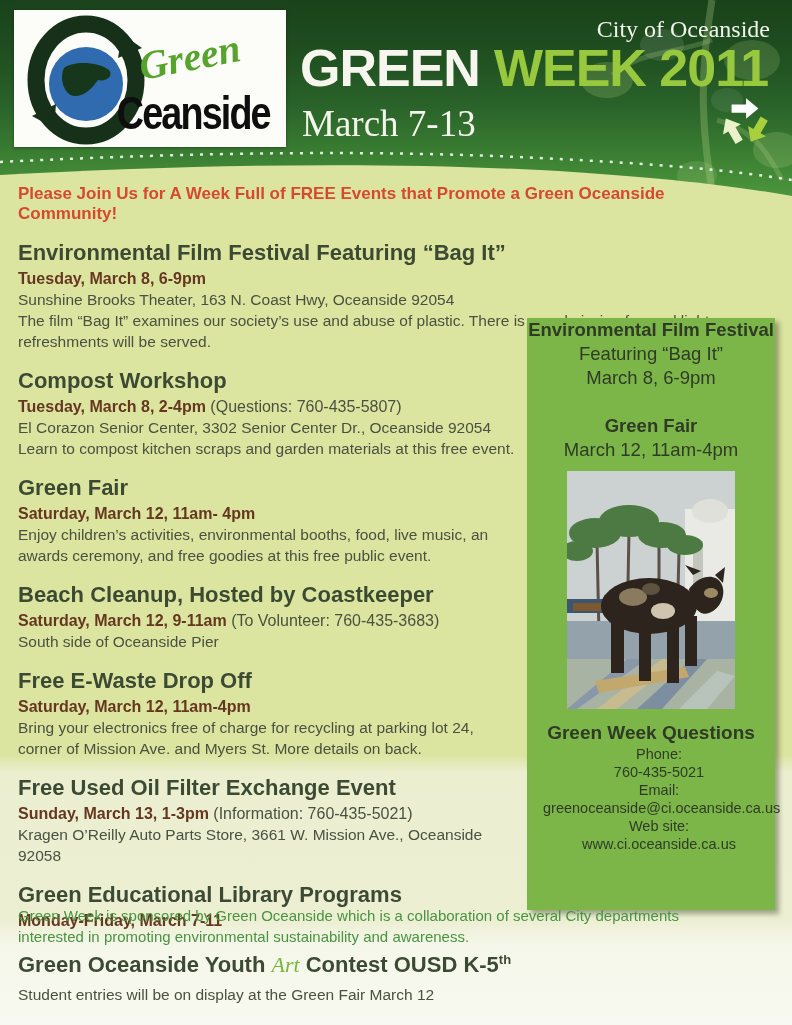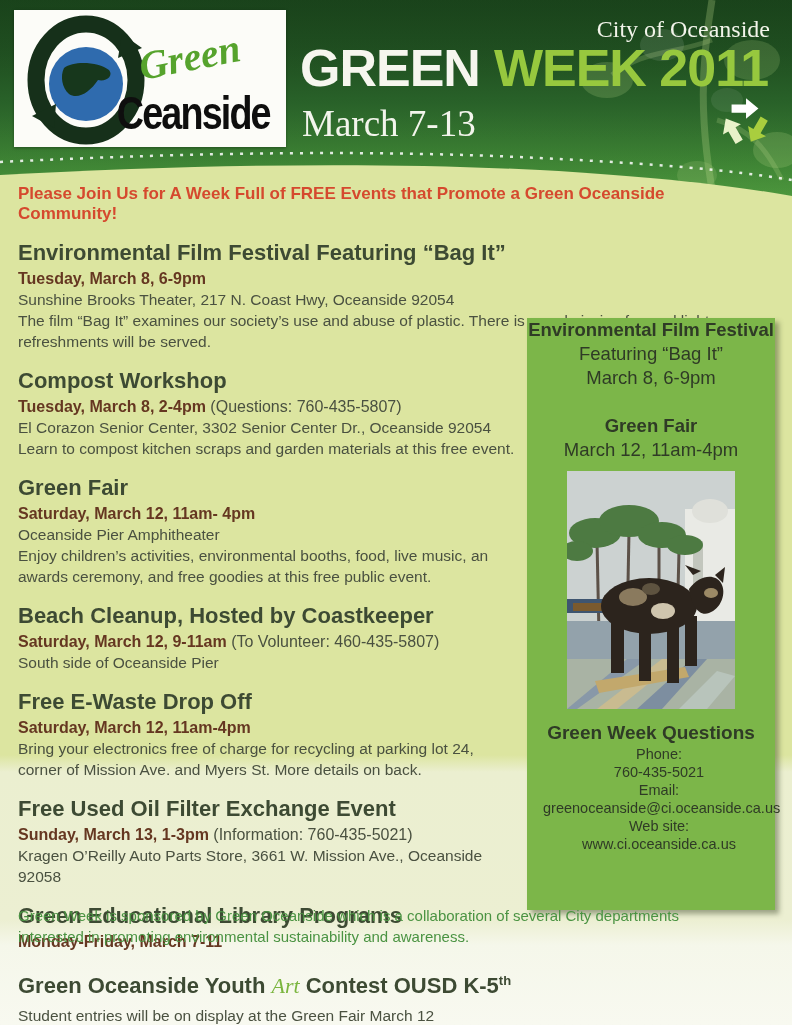--- a/index.html
+++ b/index.html
@@ -138,41 +138,40 @@
     </svg>
   </div>
 
   <div class="main-col">
 
     <p class="intro">Please Join Us for A Week Full of FREE Events that Promote a Green Oceanside Community!</p>
 
     <section class="event wide">
       <h2>Environmental Film Festival Featuring “Bag It”</h2>
       <p class="date-line"><span class="d">Tuesday, March 8, 6-9pm</span></p>
-      <p class="line">Sunshine Brooks Theater, 217 N. Coast Hwy, Oceanside 92054</p>
+      <p class="line">Sunshine Brooks Theater, 163 N. Coast Hwy, Oceanside 92054</p>
       <p class="line">The film “Bag It” examines our society’s use and abuse of plastic. There is no admission fee and light refreshments will be served.</p>
     </section>
 
     <section class="event">
       <h2>Compost Workshop</h2>
       <p class="date-line"><span class="d">Tuesday, March 8, 2-4pm</span><span class="suffix"> (Questions: 760-435-5807)</span></p>
       <p class="line">El Corazon Senior Center, 3302 Senior Center Dr., Oceanside 92054</p>
       <p class="line">Learn to compost kitchen scraps and garden materials at this free event.</p>
     </section>
 
     <section class="event">
       <h2>Green Fair</h2>
       <p class="date-line"><span class="d">Saturday, March 12, 11am- 4pm</span></p>
-      <p class="line">Oceanside Pier Amphitheater</p>
       <p class="line">Enjoy children’s activities, environmental booths, food, live music, an awards ceremony, and free goodies at this free public event.</p>
     </section>
 
     <section class="event">
       <h2>Beach Cleanup, Hosted by Coastkeeper</h2>
-      <p class="date-line"><span class="d">Saturday, March 12, 9-11am</span><span class="suffix"> (To Volunteer: 460-435-5807)</span></p>
+      <p class="date-line"><span class="d">Saturday, March 12, 9-11am</span><span class="suffix"> (To Volunteer: 760-435-3683)</span></p>
       <p class="line">South side of Oceanside Pier</p>
     </section>
 
     <section class="event">
       <h2>Free E-Waste Drop Off</h2>
       <p class="date-line"><span class="d">Saturday, March 12, 11am-4pm</span></p>
       <p class="line">Bring your electronics free of charge for recycling at parking lot 24, corner of Mission Ave. and Myers St. More details on back.</p>
     </section>
 
     <section class="event">

